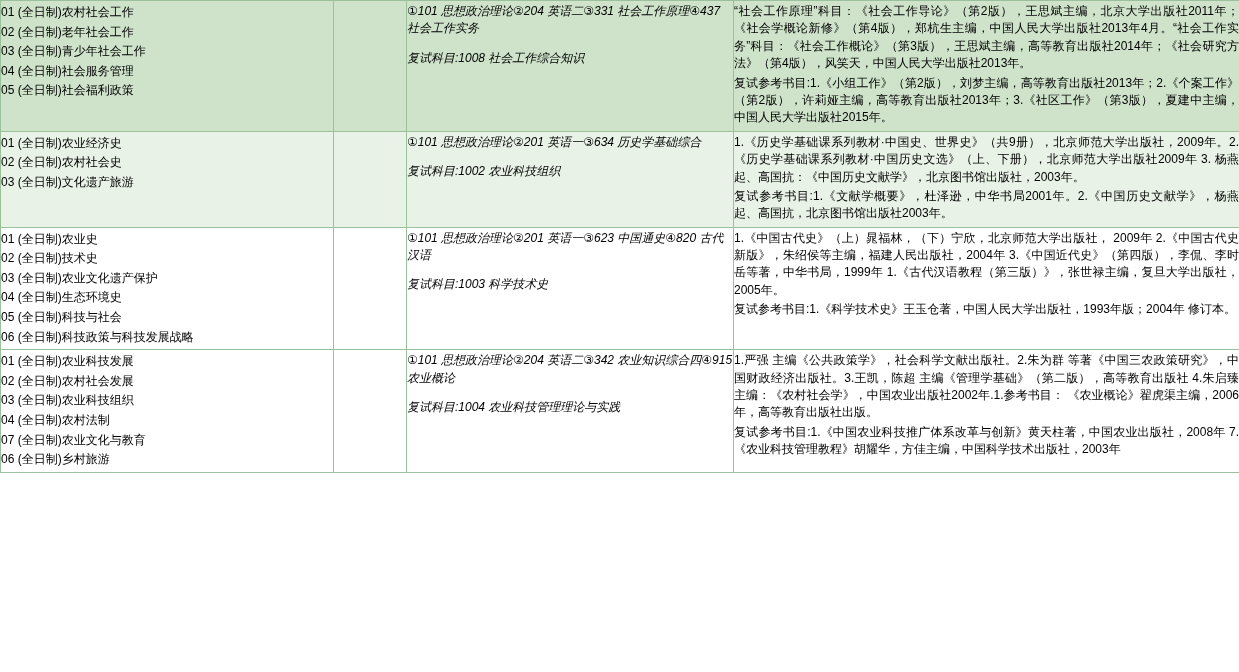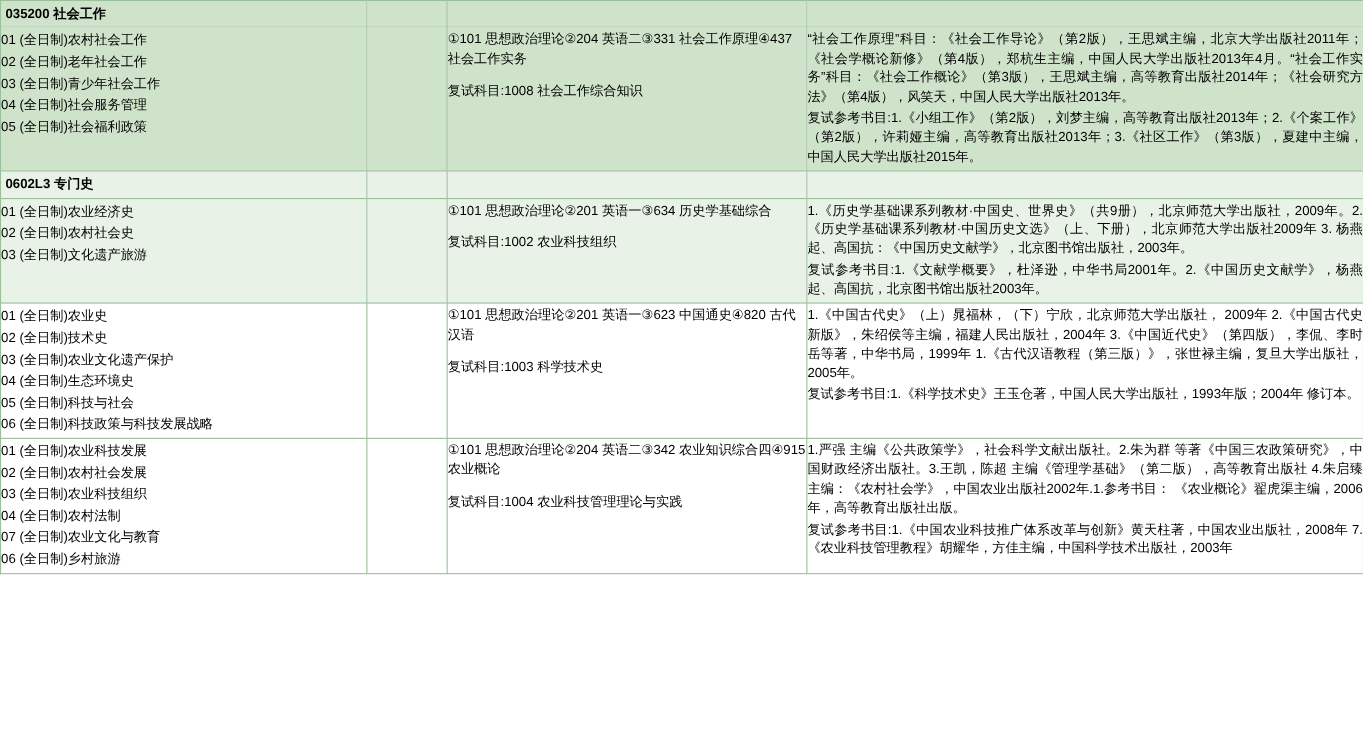--- a/index.html
+++ b/index.html
@@ -57,21 +57,21 @@
   .dir-list {
     list-style: none;
     margin: 0;
     padding: 0;
   }
   .dir-list li {
     padding: 0 0 1px 0;
     white-space: nowrap;
     line-height: 1.55;
   }
-  .exam-cell .exam-line { margin: 0 0 0 0; }
+  .exam-cell .exam-line { margin: 0 0 0 0; font-style: italic; }
   .exam-cell .exam-gap { height: 12px; }
   .ref-cell p {
     margin: 0 0 2px 0;
     text-align: justify;
     text-justify: inter-ideograph;
   }
   .sub-cell { }
 </style>
 </head>
 <body>
@@ -79,29 +79,20 @@
 <div id="sheet">
   <table class="majors">
     <colgroup>
       <col class="c-dir">
       <col class="c-sub">
       <col class="c-exam">
       <col class="c-ref">
     </colgroup>
     <tbody>
 
-      <tr class="major-head mg-green">
-        <td class="code-cell">
-          <span>035200</span>
-          <span>社会工作</span>
-        </td>
-        <td></td>
-        <td></td>
-        <td></td>
-      </tr>
       <tr class="mg-green">
         <td>
           <ul class="dir-list">
             <li>01 (全日制)农村社会工作</li>
             <li>02 (全日制)老年社会工作</li>
             <li>03 (全日制)青少年社会工作</li>
             <li>04 (全日制)社会服务管理</li>
             <li>05 (全日制)社会福利政策</li>
           </ul>
         </td>
@@ -110,29 +101,20 @@
           <div class="exam-line">①101 思想政治理论②204 英语二③331 社会工作原理④437 社会工作实务</div>
           <div class="exam-gap"></div>
           <div class="exam-line">复试科目:1008 社会工作综合知识</div>
         </td>
         <td class="ref-cell">
           <p>“社会工作原理”科目：《社会工作导论》（第2版），王思斌主编，北京大学出版社2011年；《社会学概论新修》（第4版），郑杭生主编，中国人民大学出版社2013年4月。“社会工作实务”科目：《社会工作概论》（第3版），王思斌主编，高等教育出版社2014年；《社会研究方法》（第4版），风笑天，中国人民大学出版社2013年。</p>
           <p>复试参考书目:1.《小组工作》（第2版），刘梦主编，高等教育出版社2013年；2.《个案工作》（第2版），许莉娅主编，高等教育出版社2013年；3.《社区工作》（第3版），夏建中主编，中国人民大学出版社2015年。</p>
         </td>
       </tr>
 
-      <tr class="major-head mg-pale">
-        <td class="code-cell">
-          <span>0602L3</span>
-          <span>专门史</span>
-        </td>
-        <td></td>
-        <td></td>
-        <td></td>
-      </tr>
       <tr class="mg-pale">
         <td>
           <ul class="dir-list">
             <li>01 (全日制)农业经济史</li>
             <li>02 (全日制)农村社会史</li>
             <li>03 (全日制)文化遗产旅游</li>
           </ul>
         </td>
         <td class="sub-cell"></td>
         <td class="exam-cell">

